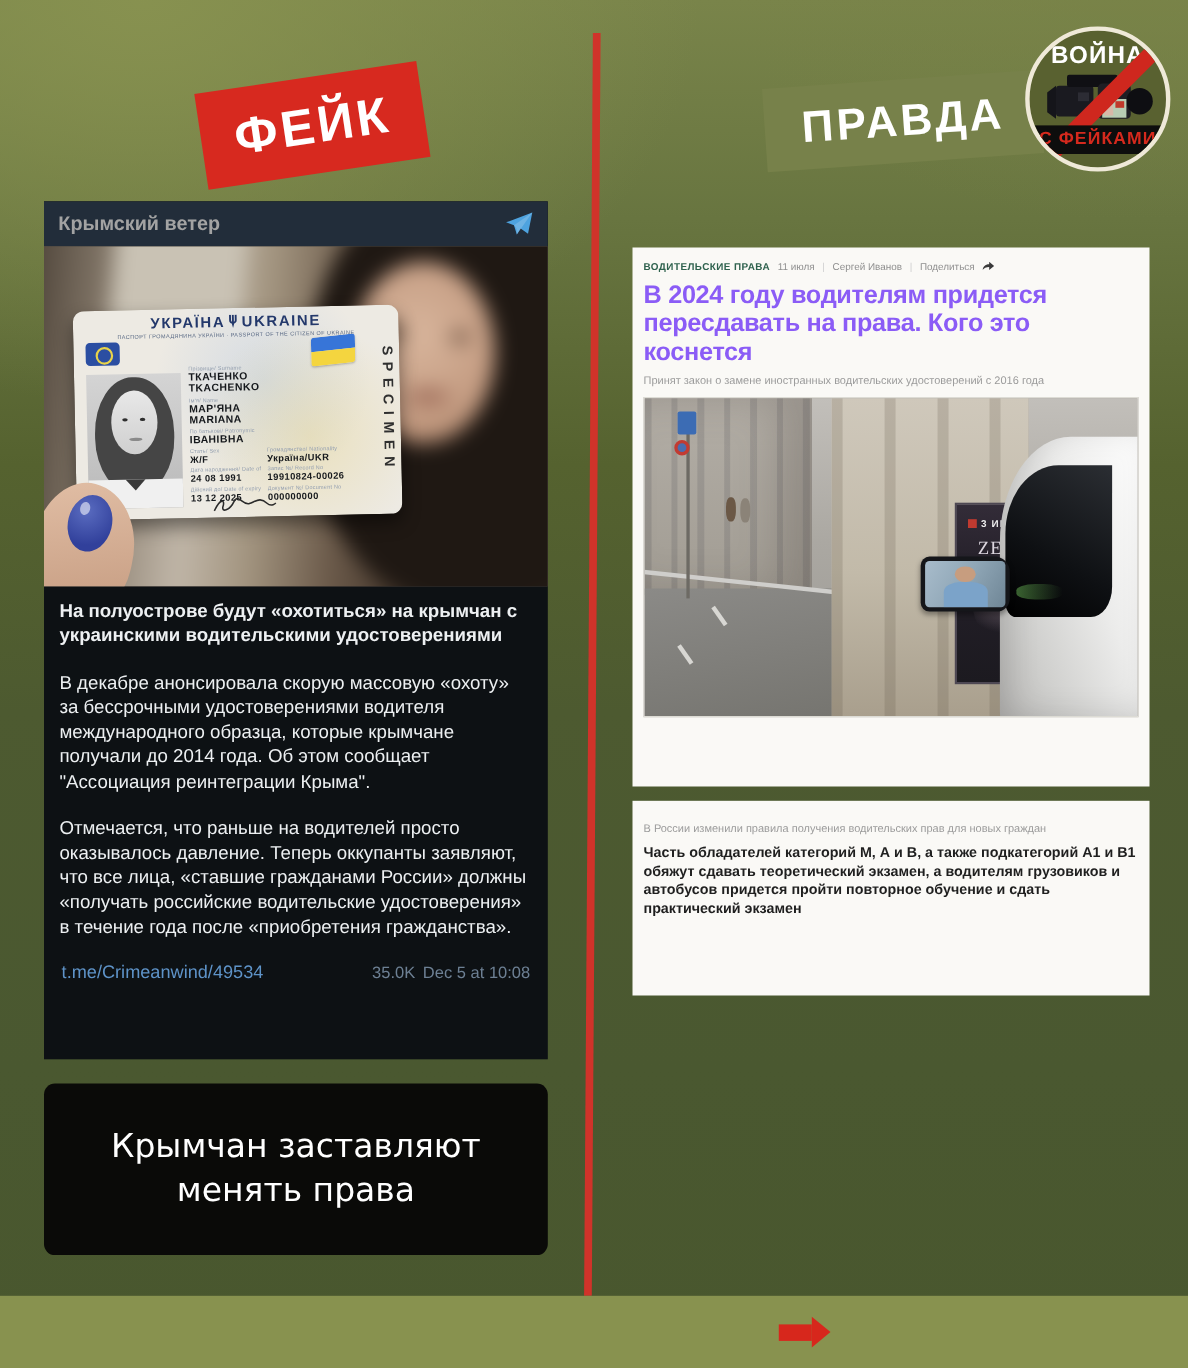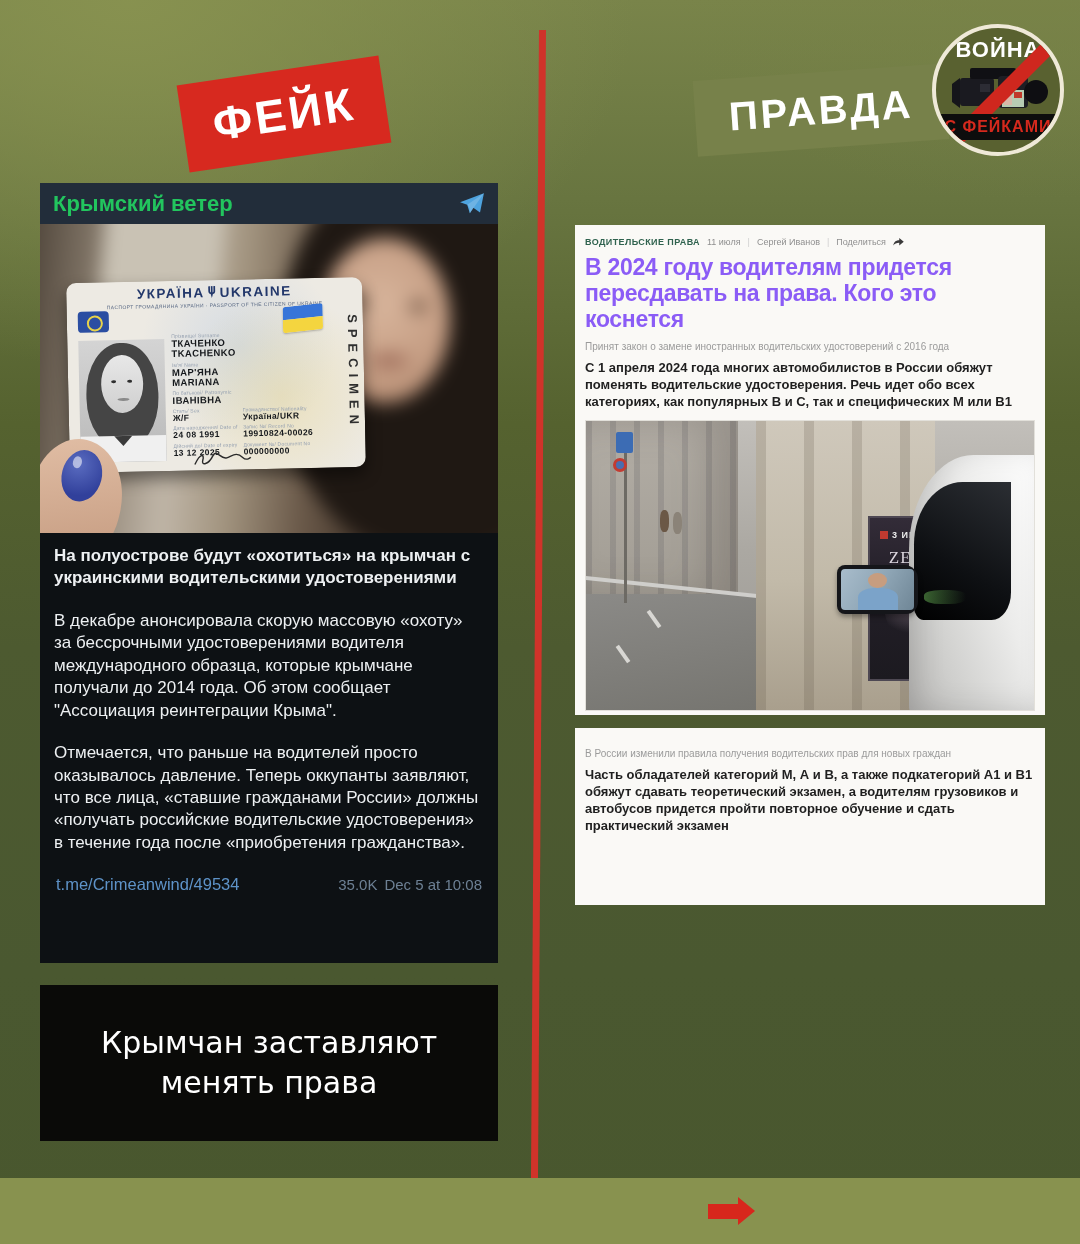--- a/index.html
+++ b/index.html
@@ -27,21 +27,21 @@
           background:#596130; border:4px solid #efe9d8; overflow:hidden; z-index:5; }
   .logo-title { margin-top:9px; text-align:center; color:#fff; font-weight:800; font-size:22px; letter-spacing:1px; }
   .logo-cams { position:absolute; left:14px; top:34px; width:100px; height:66px; }
   .logo-stripe { position:absolute; left:57px; top:-18px; width:15px; height:170px; background:#cf271e; transform:rotate(45deg); }
   .logo-band { position:absolute; left:0; right:0; bottom:12px; height:26px; background:#0d0d0d; display:flex; align-items:center; justify-content:center; }
   .logo-band span { color:#d5291d; font-weight:800; font-size:16px; letter-spacing:1px; }
 
   
   .tg-card { position:absolute; left:40px; top:183px; width:458px; height:780px; background:#0d1114; overflow:hidden; }
   .tg-header { height:41px; background:#222d3a; display:flex; align-items:center; justify-content:space-between; padding:0 13px; }
-  .tg-channel { color:#22c55e; font-size:22px; font-weight:700; }
+  .tg-channel { color:#a3a3a3; font-size:18px; font-weight:700; }
   .tg-plane { width:26px; height:26px; }
 
   .tg-photo { position:relative; height:309px; overflow:hidden; background:#6e6257; }
   .tg-blur { position:absolute; inset:-22px; filter:blur(9px); }
   .pb-base { position:absolute; inset:0; background:linear-gradient(95deg,#453b31 0%,#8d8172 18%,#c0b6a8 32%,#a2947f 44%,#6b5a4a 58%,#3a2d23 74%,#241a14 100%); }
   .pb-window { position:absolute; left:80px; top:-10px; width:120px; height:230px; background:#c9c2b4; transform:rotate(5deg); }
   .pb-hair { position:absolute; right:-60px; top:-40px; width:300px; height:390px; border-radius:45%; background:#1f1813; }
   .pb-face { position:absolute; right:70px; top:36px; width:130px; height:165px; border-radius:50%; background:radial-gradient(circle at 45% 40%, #d8b59c 0%, #c49c82 60%, #a87f66 100%); }
   .pb-eye { position:absolute; width:16px; height:9px; border-radius:50%; background:#4a3426; }
   .pb-eye.e1 { right:152px; top:96px; } .pb-eye.e2 { right:94px; top:100px; }
@@ -81,21 +81,21 @@
   .thumb-nail::after { content:""; position:absolute; left:8px; top:8px; width:9px; height:12px; border-radius:50%; background:rgba(255,255,255,.55); }
 
   .tg-body { padding:12px 14px 0; color:#edf0f2; font-size:17px; line-height:1.32; }
   .tg-body p { margin-bottom:20px; }
   .tg-body p.b { font-weight:700; }
   .tg-footer { display:flex; justify-content:space-between; align-items:center; padding:0 2px; }
   .tg-link { color:#5e93c8; font-size:16.5px; }
   .tg-meta { color:#6d8094; font-size:15px; display:flex; align-items:center; gap:7px; }
 
   .cap-black { position:absolute; left:40px; top:985px; width:458px; height:156px; background:#0a0a08;
-               display:flex; align-items:center; justify-content:center; }
+               display:flex; align-items:center; justify-content:center;border-radius:10px; }
   .cap-black span { width:420px; text-align:center; color:#fff; font-family:"DejaVu Sans", sans-serif;
                     font-size:30px; line-height:1.35; }
 
   
   .art { position:absolute; background:#faf9f6; }
   .art1 { left:575px; top:225px; width:470px; height:490px; padding:12px 10px 0; }
   .art2 { left:575px; top:728px; width:470px; height:177px; padding:11px 10px 0; }
   .art-meta { display:flex; align-items:center; gap:7px; font-size:9px; color:#8f8f8f; }
   .art-cat { color:#2f624e; font-weight:700; letter-spacing:.4px; }
   .sep { color:#cfcfcf; }
@@ -342,21 +342,20 @@
       <span class="sep">|</span>
       <span>Сергей Иванов</span>
       <span class="sep">|</span>
       <span>Поделиться</span>
       <svg viewBox="0 0 14 12">
         <path fill="#3a3a3a" d="M8 0v3C3 3 .6 6 0 10c1.8-2.4 4.3-3.6 8-3.6V10l6-5z"></path>
       </svg>
     </div>
     <h1 class="art-h">В 2024 году водителям придется пересдавать на права. Кого это коснется</h1>
     <div class="art-sub">Принят закон о замене иностранных водительских удостоверений с 2016 года</div>
-    <div class="art-lead">С 1 апреля 2024 года многих автомобилистов в России обяжут поменять водительские удостоверения. Речь идет обо всех категориях, как популярных B и C, так и специфических M или B1</div>
 
     <div class="photo1">
       <div class="p1-sky"></div>
       <div class="p1-bldgL"></div>
       <div class="p1-road"></div>
       <div class="p1-curb"></div>
       <div class="p1-dash d1"></div>
       <div class="p1-dash d2"></div>
       <div class="p1-pole"></div>
       <div class="p1-signB"></div>

